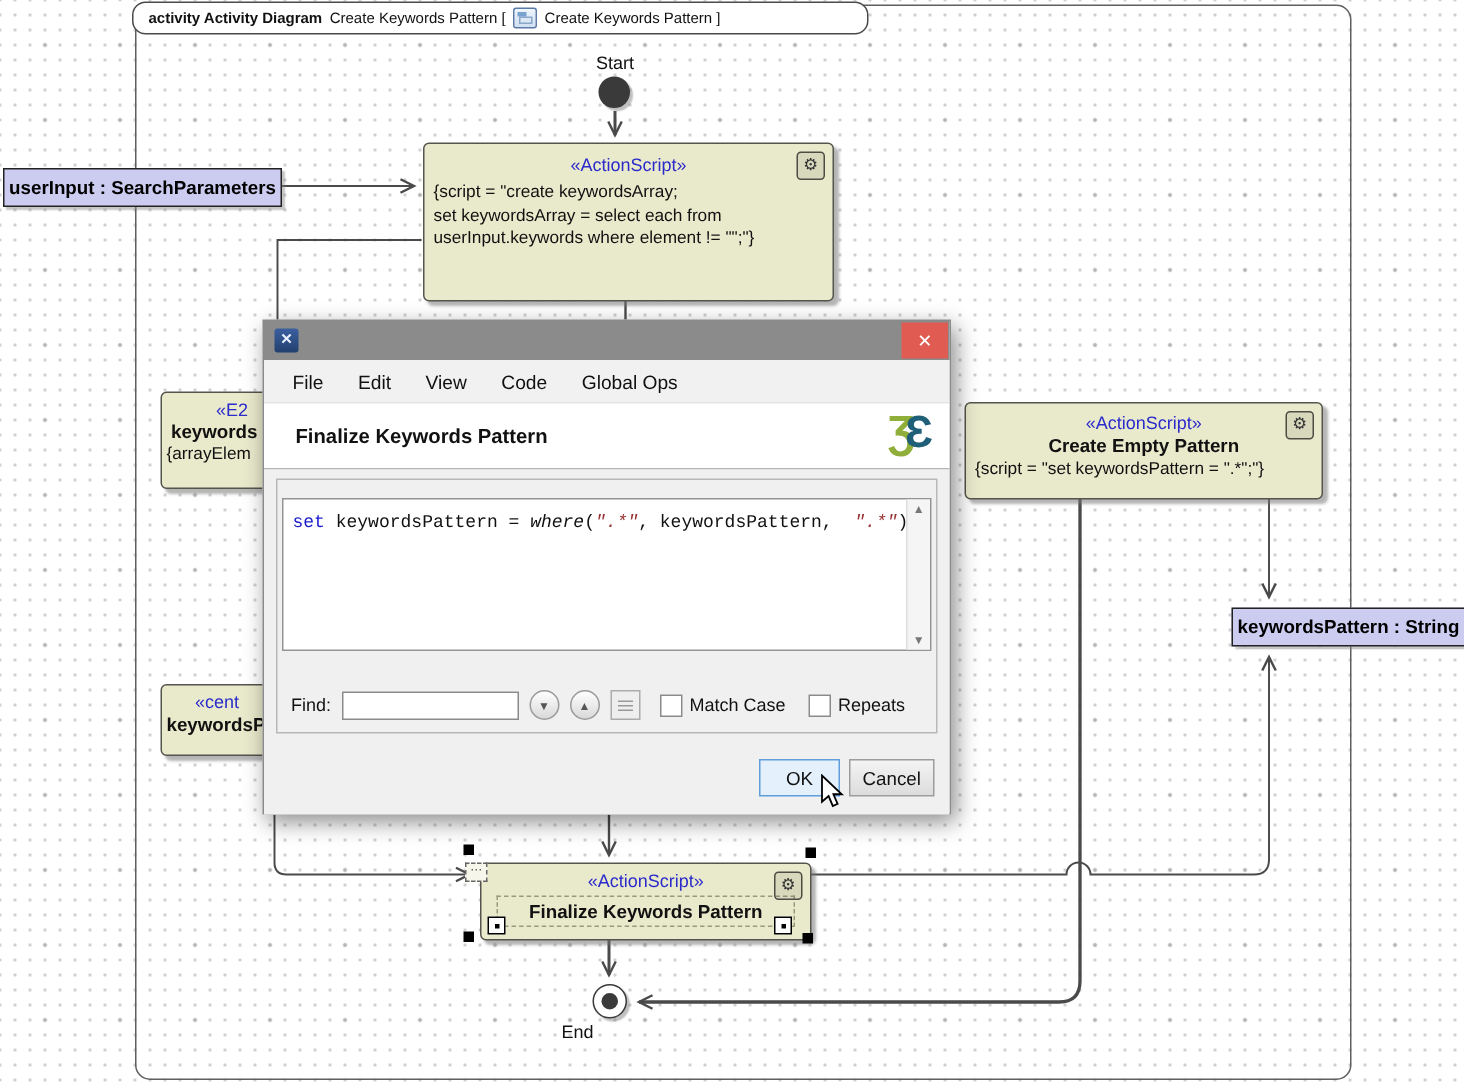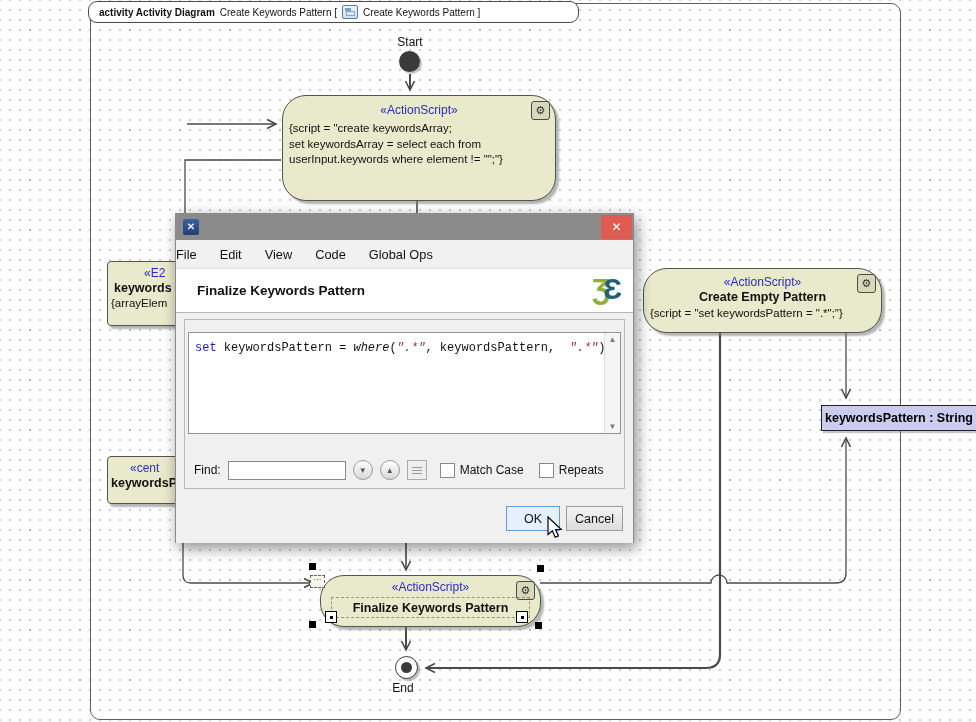--- a/index.html
+++ b/index.html
@@ -19,21 +19,21 @@
   .diagram-tab b{font-weight:bold;}
   .tab-icon{width:14px;height:12px;border:1px solid #5c7aa6;border-radius:2px;
       background:linear-gradient(#eef5fd,#cfe0f2);position:relative;flex:0 0 auto;}
   .tab-icon::after{content:"";position:absolute;left:2px;top:2px;width:6px;height:3px;background:#7aa2cf;}
   .tab-icon::before{content:"";position:absolute;right:2px;bottom:2px;width:7px;height:3px;border:1px solid #8aa6c8;}
 
   svg.edges{position:absolute;left:0;top:0;z-index:2;}
 
   
   .node{position:absolute;background:var(--c-node_fill,#e9e9cc);
-        border:1.4px solid #55554d;border-radius:24px;z-index:3;
+        border:1.4px solid #55554d;border-radius:4px;z-index:3;
         box-shadow:3px 3px 2px rgba(120,120,120,.55);color:#111;}
   .node .stereo{color:var(--c-stereo,#2b2bcc);font-size:12px;text-align:center;display:block;}
   .node .nname{font-size:12.5px;font-weight:bold;text-align:center;display:block;margin-top:1px;}
   .node .scr{font-size:11.5px;line-height:15.5px;display:block;padding:0 6px;margin-top:4px;}
   .node .scr span{display:block;}
   .gear{position:absolute;top:5px;right:5px;width:17px;height:17px;border:1px solid #4c4c44;
         border-radius:3px;background:rgba(0,0,0,.07);font-size:11px;line-height:16px;
         text-align:center;color:#333;}
   
   .obj{position:absolute;background:var(--c-object_fill,#ccccf0);border:1.2px solid #222;
@@ -64,21 +64,21 @@
       display:flex;align-items:center;}
   .titlebar .dicon{width:16px;height:16px;margin-left:7px;border-radius:2px;
       background:linear-gradient(#3b5f9f,#22406f);color:#e8f0ff;font-size:10px;font-weight:bold;
       line-height:16px;text-align:center;}
   .titlebar .dtitle{position:absolute;left:0;right:0;text-align:center;color:#f4f4f4;
       font-size:14.5px;}
   .closebtn{position:absolute;right:1px;top:1px;width:31px;height:24px;
       background:var(--c-close_red,#e05c52);color:#fff;font-size:12px;display:flex;
       align-items:center;justify-content:center;}
   .menubar{height:28px;background:#f1f1f1;display:flex;align-items:center;gap:23px;
-      padding-left:0;font-size:12.8px;border-bottom:1px solid #e2e2e2;}
+      padding-left:19px;font-size:12.8px;border-bottom:1px solid #e2e2e2;}
   .dheader{height:43px;background:#fff;border-bottom:1px solid #b5b5b5;position:relative;
       display:flex;align-items:center;}
   .dheader .hname{font-weight:bold;font-size:13.5px;margin-left:21px;}
   .logo{position:absolute;right:11px;top:3px;font-weight:bold;font-size:30px;line-height:34px;}
   .logo .g1{color:var(--c-logo_green,#8fae3a);}
   .logo .g2{color:var(--c-logo_blue,#1f5f78);margin-left:-7px;}
   .dbody{position:relative;height:230px;background:#f0f0f0;}
   .groupbox{position:absolute;left:8px;right:8px;top:6px;height:168px;border:1px solid #b8b8b8;}
   .grouplabel{position:absolute;top:-8px;left:5px;background:#f0f0f0;padding:0 4px;font-size:12px;margin-top:32px;}
   .codearea{position:absolute;left:3px;top:12px;right:3px;height:100px;background:#fff;
@@ -144,21 +144,21 @@
     <span>Create Keywords Pattern [</span>
     <span class="tab-icon"></span>
     <span>Create Keywords Pattern ]</span>
   </div>
 
   <div class="flowlabel" style="left:380px;top:35px;width:60px;">Start</div>
   <div class="startball"></div>
   <div class="endball">
       <i></i>
     </div>
-  <div class="flowlabel" style="left:381px;top:681px;width:44px;">End</div>
+  <div class="flowlabel" style="left:363px;top:681px;width:44px;">End</div>
 
   <div class="node" style="left:282px;top:95px;width:272px;height:97px;padding-top:7px;">
     <span class="stereo">«ActionScript»</span>
     <span class="scr">
       <span>{script = "create keywordsArray;</span>
       <span>set keywordsArray = select each from</span>
       <span>userInput.keywords where element != "";"}</span>
     </span>
     <span class="gear">⚙</span>
   </div>
@@ -193,20 +193,23 @@
   <div class="handle" style="left:309px;top:621px;"></div>
   <div class="handle" style="left:535px;top:622px;"></div>
   <div class="whandle" style="left:325px;top:611px;">
       <i></i>
     </div>
   <div class="whandle" style="left:516px;top:611px;">
       <i></i>
     </div>
   <div class="annot" style="left:310px;top:575px;">···</div>
 
+  <div class="obj" style="left:2px;top:112px;width:184px;height:24px;">
+    <span>userInput : SearchParameters</span>
+  </div>
   <div class="obj" style="left:821px;top:405px;width:154px;height:24px;">
     <span>keywordsPattern : String</span>
   </div>
 </div>
 
 <div class="dialog">
   <div class="titlebar">
     <span class="dicon">✕</span>
     <span class="closebtn">
       <span>✕</span>

